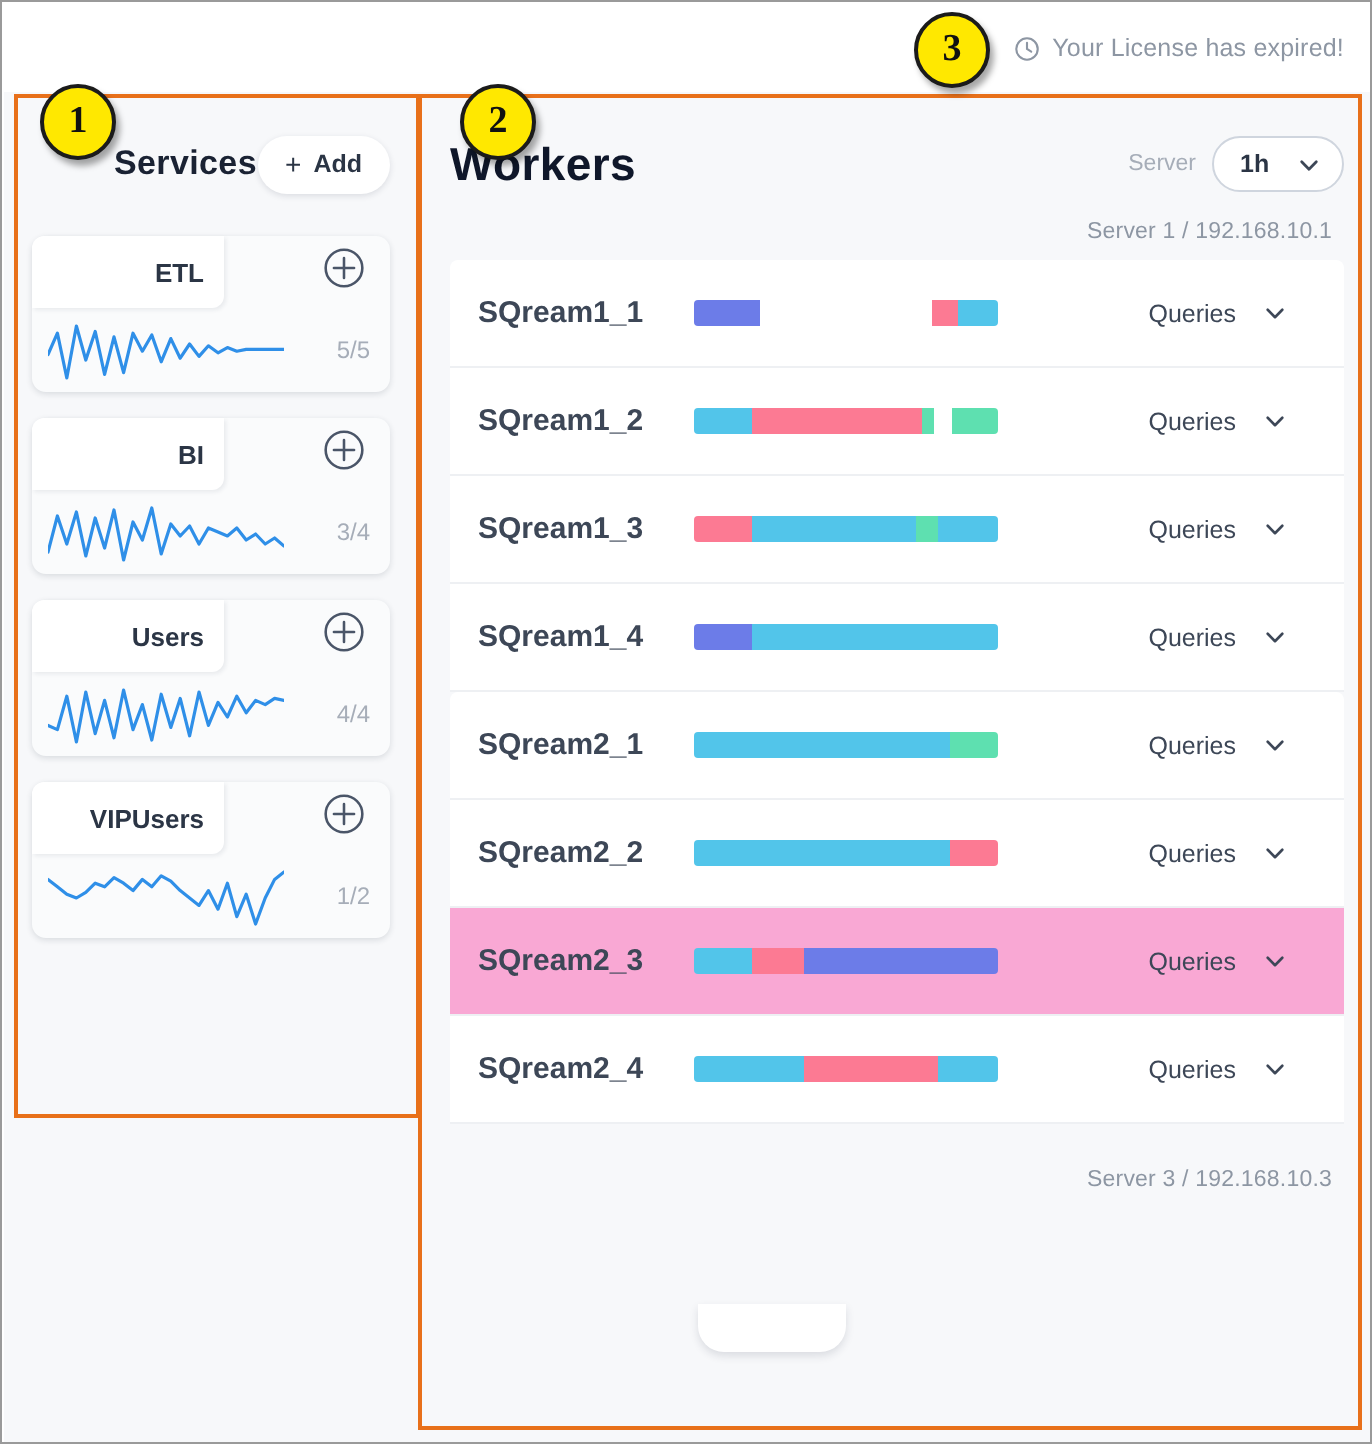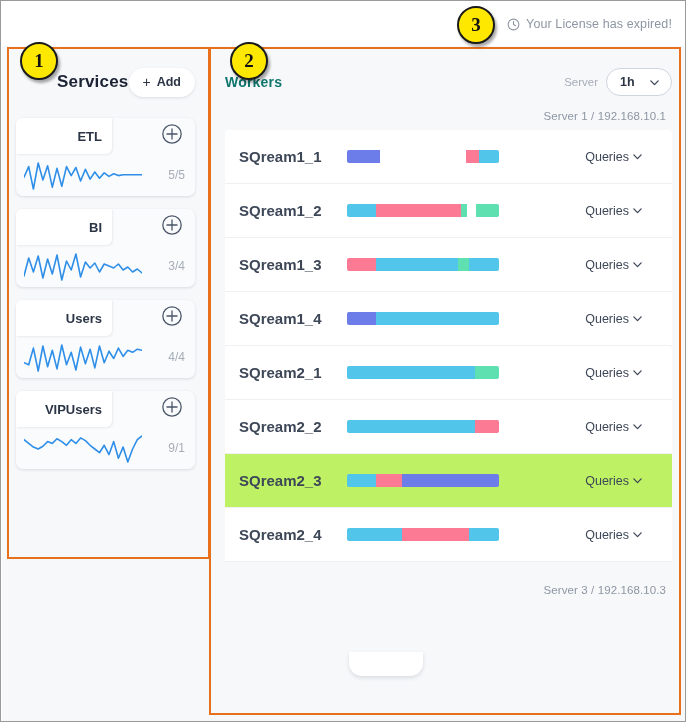--- a/index.html
+++ b/index.html
@@ -90,21 +90,21 @@
     flex: 1; height: 100%;
     background: #f7f8fa;
     padding: 14px 14px 0 16px;
     display: flex; flex-direction: column;
     position: relative;
   }
   .main-head {
     display:flex; align-items:center; justify-content: space-between;
     height: 44px;
   }
-  .main-title { font-size: 14px; font-weight: bold; color: #0f766e; letter-spacing:.2px; }
+  .main-title { font-size: 23px; font-weight: bold; color: #0f172a; letter-spacing:.2px; }
   .scale-wrap { display:flex; align-items:center; gap: 8px; }
   .scale-lbl { font-size: 11.5px; color: #a6adb8; }
   .scale-sel {
     display:flex; align-items:center; justify-content: space-between;
     width: 66px; height: 28px;
     background:#ffffff; border: 1px solid #cfd5de; border-radius: 15px;
     padding: 0 10px 0 13px;
     font-size: 12.5px; font-weight: bold; color:#2b3545;
     cursor: pointer;
   }
@@ -116,31 +116,31 @@
   .srv-lbl.third { padding-top: 22px; }
 
   .wlist { background: transparent; }
   .wrow {
     display:flex; align-items:center;
     height: 54px;
     background: #ffffff;
     border-bottom: 1px solid #eef0f3;
     padding: 0 0 0 14px;
   }
-  .wrow.hl { background: #bef264; }
+  .wrow.hl { background: #f9a8d4; }
   .wrow:first-child { border-radius: 4px 4px 0 0; }
   .wname { width: 108px; font-size: 15px; color:#3d4757;font-weight:bold; }
   .bar {
     width: 152px; height: 13px; display:flex;
     border-radius: 2px; overflow: hidden; background: transparent;
   }
   .seg { height: 100%; }
   .queries {
     margin-left: auto; margin-right: 28px;
-    display:flex; align-items:center; gap: 2px;
+    display:flex; align-items:center; gap: 13px;
     font-size: 12.5px; color:#3d4757; cursor: pointer;
   }
   .chev { display:block; }
 
   .expander {
     position: absolute; left: 140px; bottom: 46px;
     width: 74px; height: 24px;
     background:#ffffff; border-radius: 0 0 13px 13px;
     box-shadow: 0 2px 4px rgba(30,40,60,.13);
     display:flex; align-items:center; justify-content:center;
@@ -252,21 +252,21 @@
               </div>
               <span class="plus-circle"><svg width="22" height="22" viewBox="0 0 24 24">
                   <circle cx="12" cy="12" r="10" fill="none" stroke="#4a5568" stroke-width="1.4"></circle>
                   <path d="M12 6.5v11M6.5 12h11" stroke="#4a5568" stroke-width="1.4" stroke-linecap="round"></path>
                 </svg></span>
             </div>
             <div class="svc-bottom">
               <span class="spark"><svg width="118" height="34" viewBox="0 0 118 34" preserveAspectRatio="none">
                   <path d="M0.0 8.7 L4.7 12.4 L9.4 16.1 L14.2 18.0 L18.9 15.2 L23.6 10.6 L28.3 12.4 L33.0 7.8 L37.8 10.6 L42.5 14.3 L47.2 8.7 L51.9 12.4 L56.6 6.9 L61.4 9.6 L66.1 14.3 L70.8 18.0 L75.5 21.7 L80.2 14.3 L85.0 23.6 L89.7 10.6 L94.4 27.3 L99.1 16.1 L103.8 31.0 L108.6 18.0 L113.3 8.7 L118.0 5.0" fill="none" stroke="#2f8fe8" stroke-width="1.6" stroke-linejoin="round" stroke-linecap="round"></path>
                 </svg></span>
-              <span class="svc-ratio">9/1</span>
+              <span class="svc-ratio">1/2</span>
             </div>
           </div>
         </div>
     </div>
 
     <div class="main">
       <div class="main-head">
         <span class="main-title">Workers</span>
         <div class="scale-wrap">
           <span class="scale-lbl">Server</span>

